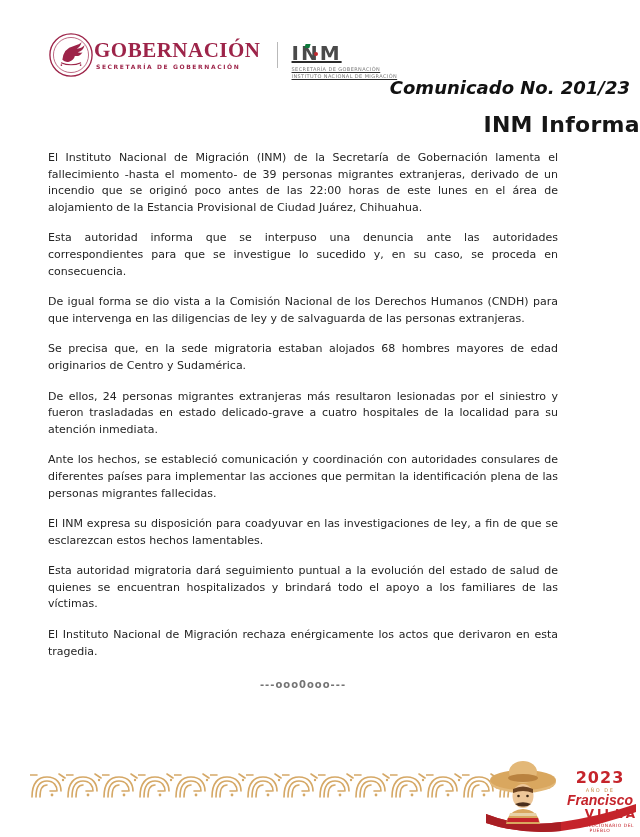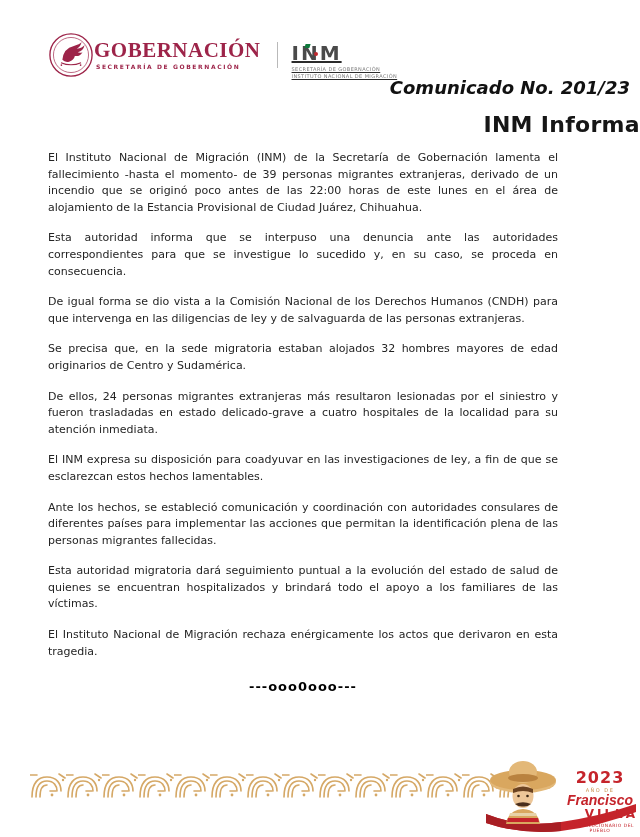--- a/index.html
+++ b/index.html
@@ -64,21 +64,21 @@
   
   .body-text{
     position:absolute;top:150px;left:48px;width:510px;
   }
   .body-text p{
     margin:0 0 14px 0;
     font-size:11px;line-height:16.6px;font-weight:500;
     text-align:justify;color:#242424;
   }
   .separator{
-    text-align:center;font-weight:700;font-size:13px;color:#000000;
+    text-align:center;font-weight:700;font-size:10px;color:#737373;
     margin-top:19px;letter-spacing:1px;
   }
   
   .pattern-band{
     position:absolute;left:30px;top:772px;width:492px;height:27px;
   }
   .villa-logo{
     position:absolute;left:486px;top:756px;width:152px;height:95px;
   }
   .villa-art{position:absolute;left:0;top:0;width:152px;height:95px;}
@@ -132,24 +132,24 @@
   <div class="dateline-block">
     <div class="comunicado">Comunicado No. 201/23</div>
   </div>
 
   <h1 class="doc-title">INM Informa</h1>
 
   <main class="body-text">
     <p>El Instituto Nacional de Migración (INM) de la Secretaría de Gobernación lamenta el fallecimiento -hasta el momento- de 39 personas migrantes extranjeras, derivado de un incendio que se originó poco antes de las 22:00 horas de este lunes en el área de alojamiento de la Estancia Provisional de Ciudad Juárez, Chihuahua.</p>
     <p>Esta autoridad informa que se interpuso una denuncia ante las autoridades correspondientes para que se investigue lo sucedido y, en su caso, se proceda en consecuencia.</p>
     <p>De igual forma se dio vista a la Comisión Nacional de los Derechos Humanos (CNDH) para que intervenga en las diligencias de ley y de salvaguarda de las personas extranjeras.</p>
-    <p>Se precisa que, en la sede migratoria estaban alojados 32 hombres mayores de edad originarios de Centro y Sudamérica.</p>
+    <p>Se precisa que, en la sede migratoria estaban alojados 68 hombres mayores de edad originarios de Centro y Sudamérica.</p>
     <p>De ellos, 24 personas migrantes extranjeras más resultaron lesionadas por el siniestro y fueron trasladadas en estado delicado-grave a cuatro hospitales de la localidad para su atención inmediata.</p>
+    <p>Ante los hechos, se estableció comunicación y coordinación con autoridades consulares de diferentes países para implementar las acciones que permitan la identificación plena de las personas migrantes fallecidas.</p>
     <p>El INM expresa su disposición para coadyuvar en las investigaciones de ley, a fin de que se esclarezcan estos hechos lamentables.</p>
-    <p>Ante los hechos, se estableció comunicación y coordinación con autoridades consulares de diferentes países para implementar las acciones que permitan la identificación plena de las personas migrantes fallecidas.</p>
     <p>Esta autoridad migratoria dará seguimiento puntual a la evolución del estado de salud de quienes se encuentran hospitalizados y brindará todo el apoyo a los familiares de las víctimas.</p>
     <p>El Instituto Nacional de Migración rechaza enérgicamente los actos que derivaron en esta tragedia.</p>
     <div class="separator">---ooo0ooo---</div>
   </main>
 
   <svg class="pattern-band" viewBox="0 0 492 27" preserveAspectRatio="none">
     <defs>
       <pattern id="aztec" width="36" height="27" patternUnits="userSpaceOnUse">
         <g stroke="#d5a866" fill="none" stroke-width="1.6" stroke-linecap="round">
           <path d="M2 25 C2 10 9 5 17 5 C27 5 31 12 31 19"></path>

